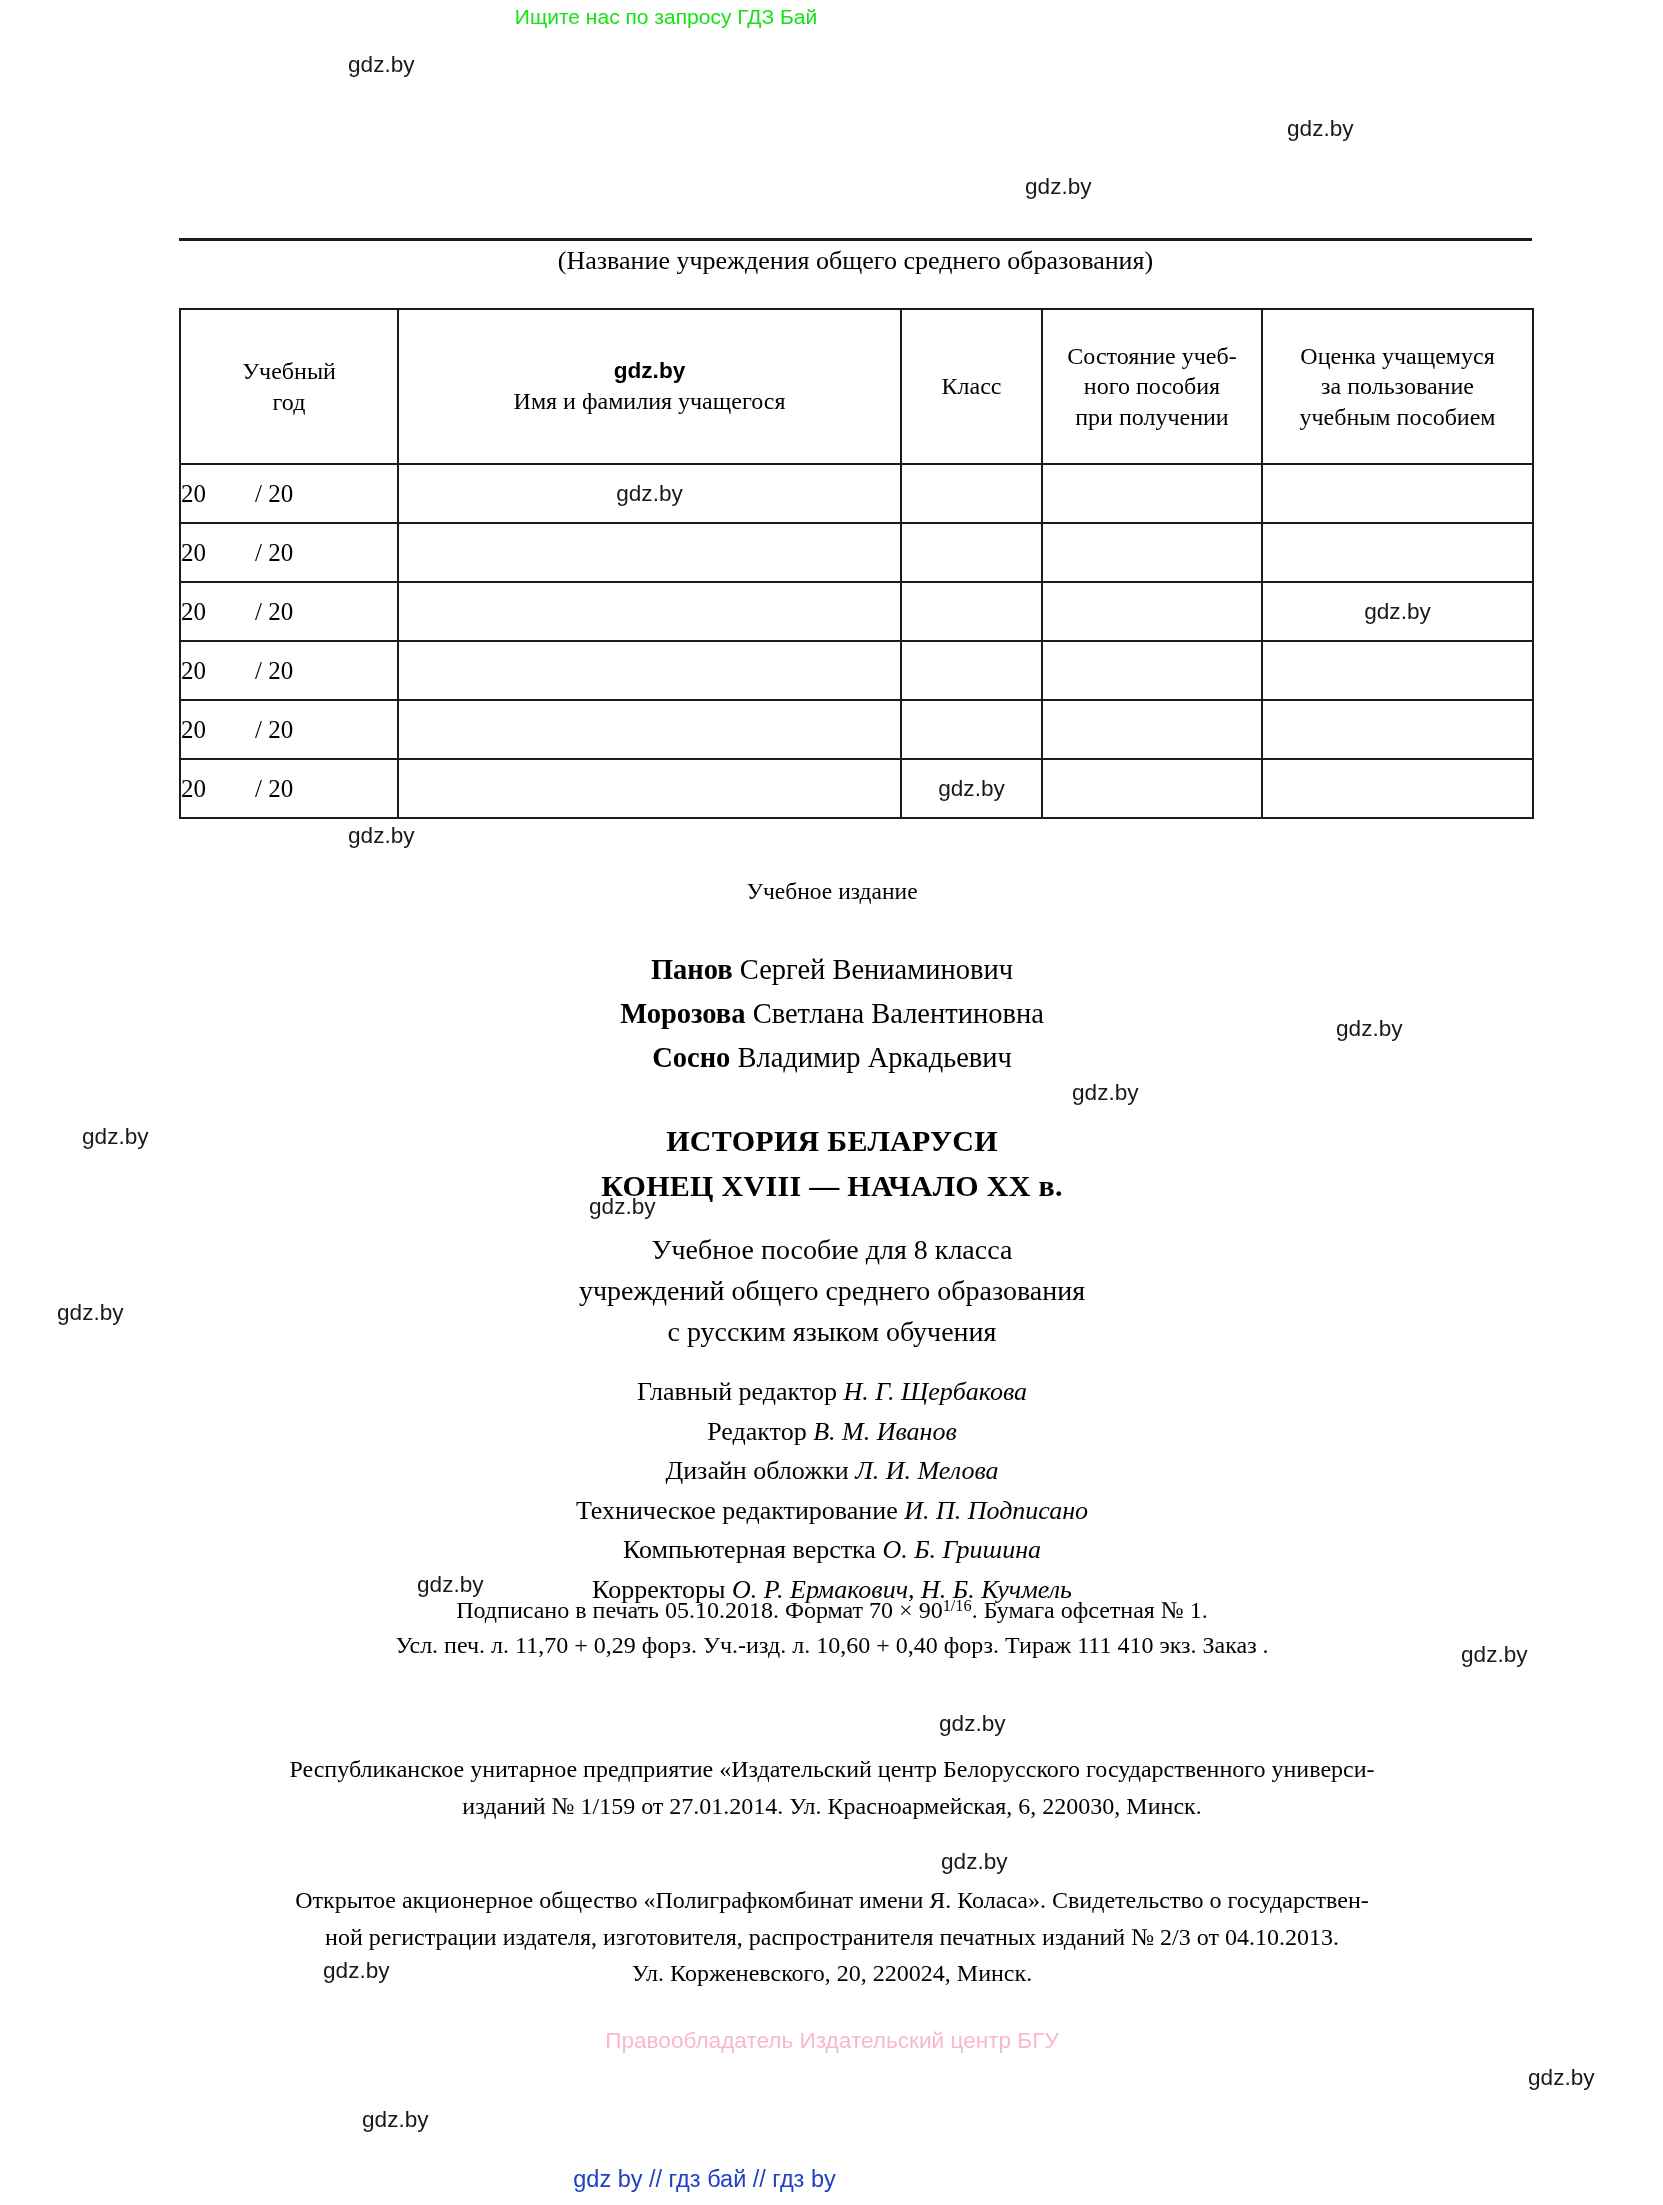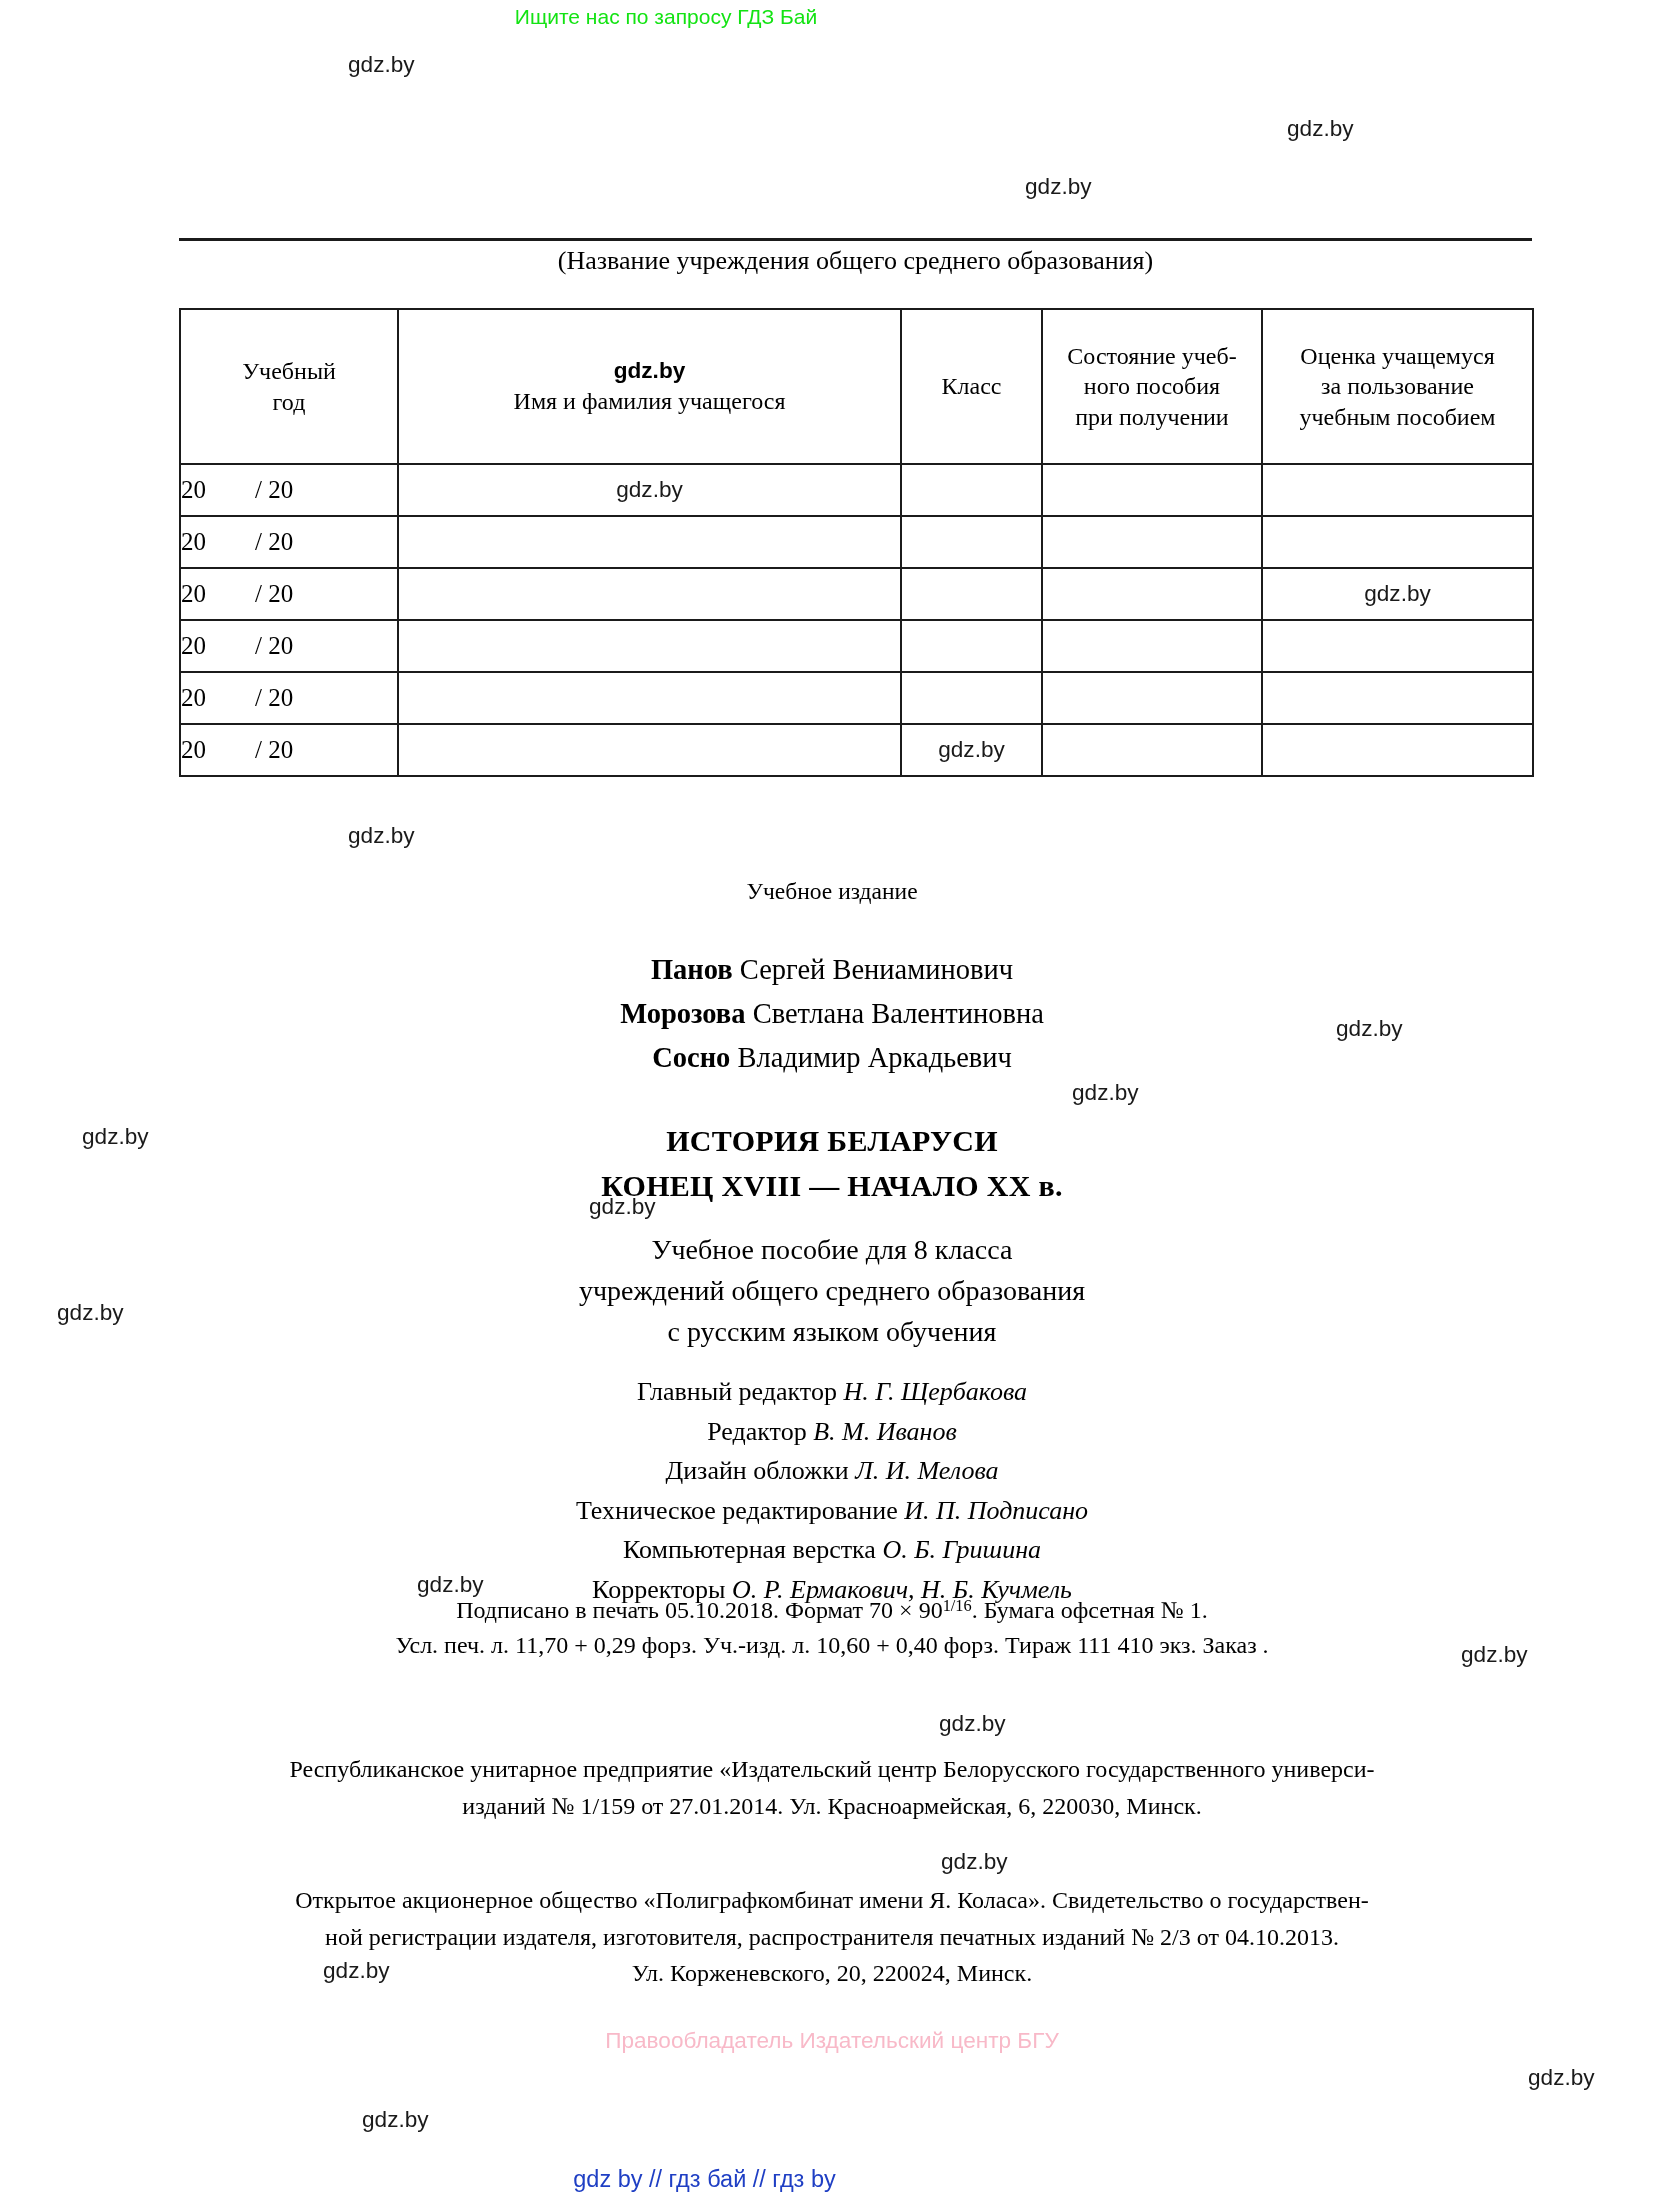--- a/index.html
+++ b/index.html
@@ -77,21 +77,21 @@
     vertical-align: middle;
   }
   table.school th {
     text-align: center;
     font-size: 24px;
     line-height: 1.26;
     height: 155px;
     padding: 3.4px 6.7px;
   }
   table.school td {
-    height: 52px;
+    height: 59px;
     font-size: 25px;
     margin-left: 48px;
   }
   .col-y  { width: 218px; }
   .col-n  { width: 503px; }
   .col-c  { width: 141px; }
   .col-s  { width: 220px; }
   .col-o  { width: 271px; }
 
   .hdr-year { white-space: pre-line; }

